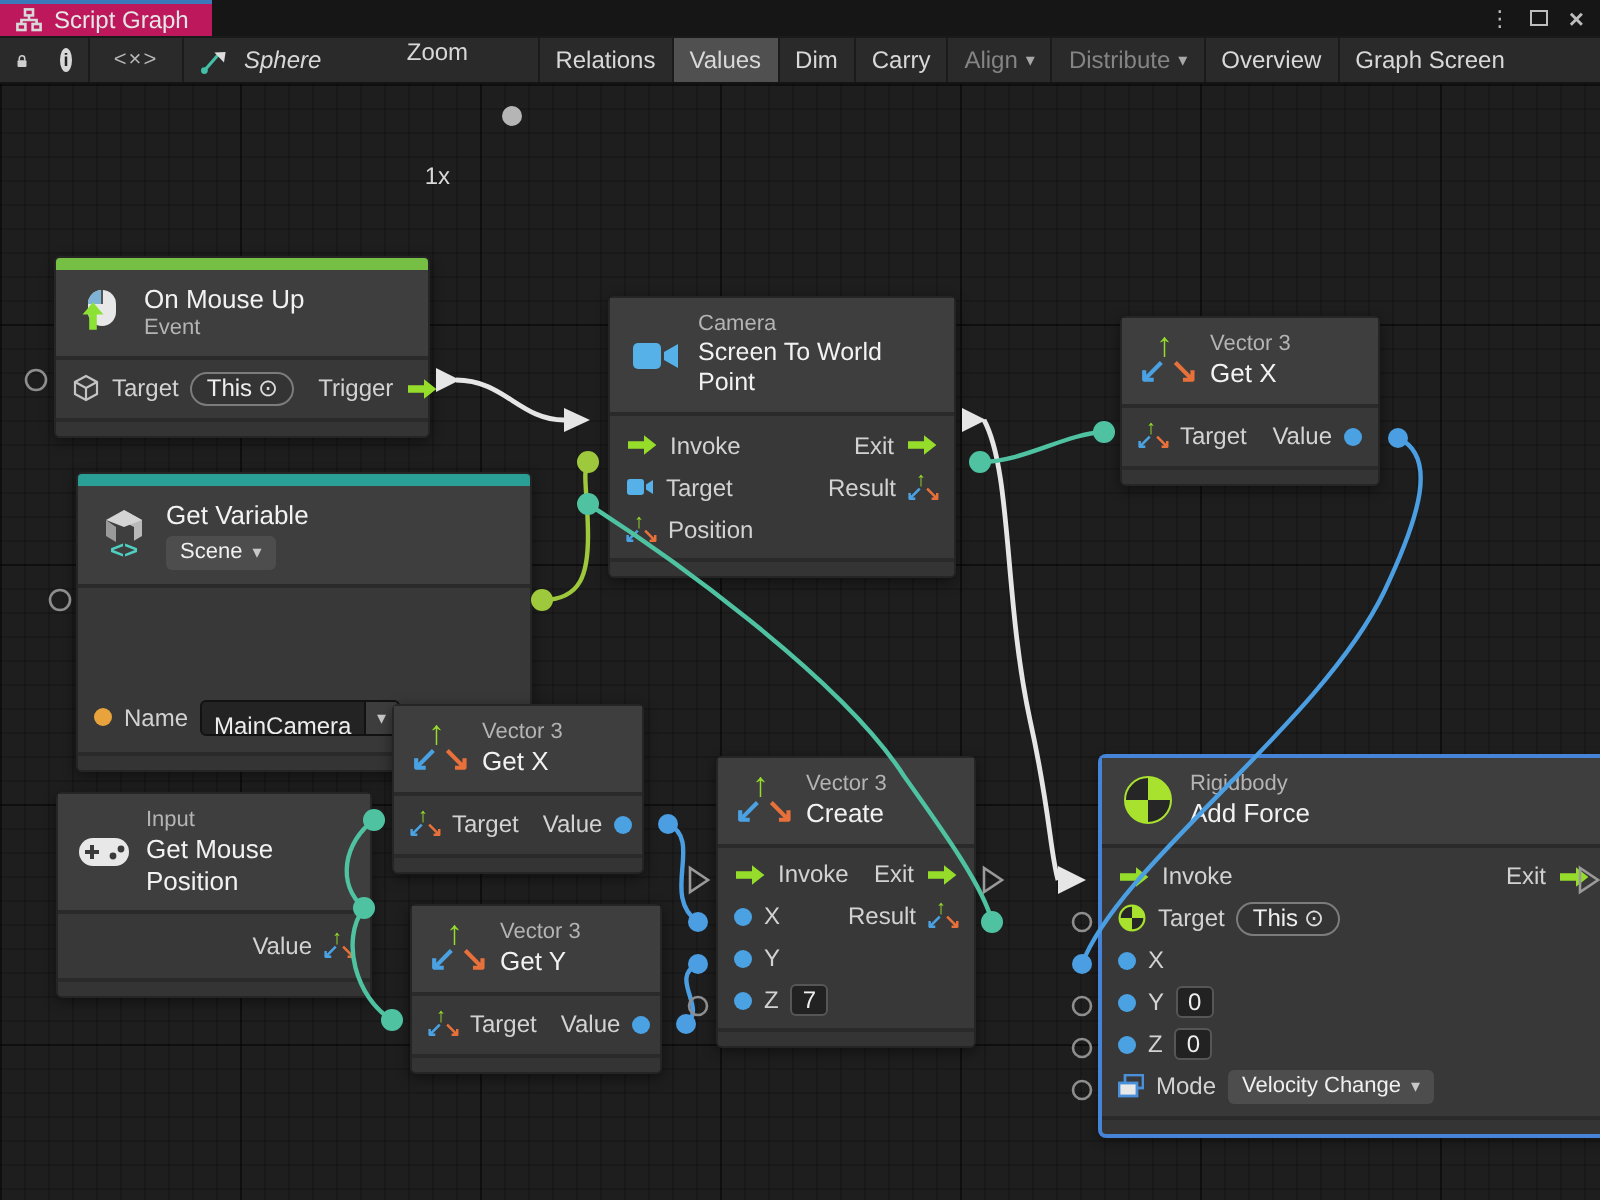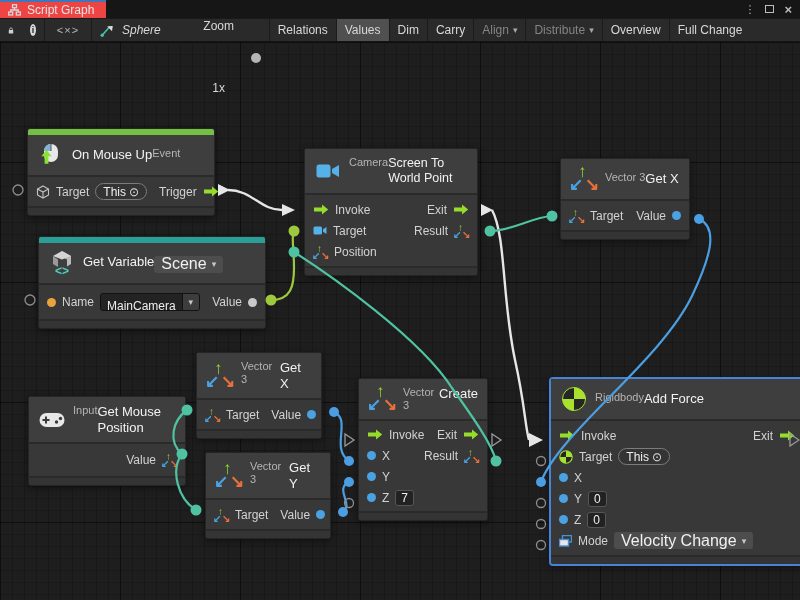--- a/index.html
+++ b/index.html
@@ -8,21 +8,21 @@
     --port-orange:#e8a33d; --port-gray:#c9c9c9; --sel-blue:#4584d8;
     --v3-blue:#4ba2e3; --v3-orange:#e8703a;
   }
   *{box-sizing:border-box; margin:0; padding:0;}
   html,body{width:800px;height:600px;overflow:hidden;background:#191919;
     font-family:"Liberation Sans",sans-serif; -webkit-font-smoothing:antialiased;}
   .stage{position:relative;width:800px;height:600px;}
 
   
   .tabbar{position:absolute;left:0;top:0;width:800px;height:18px;background:#161616;z-index:30;display:flex;align-items:stretch;}
-  .tab{display:flex;align-items:center;gap:6px;padding:0 12px 0 8px;background:#ef4444;border-top:2px solid #3b79bb;color:#e6e6e6;font-size:12px;}
+  .tab{display:flex;align-items:center;gap:6px;padding:0 12px 0 8px;background:#be185d;border-top:2px solid #3b79bb;color:#e6e6e6;font-size:12px;}
   .winctl{margin-left:auto;display:flex;align-items:center;gap:10px;padding-right:8px;color:#bdbdbd;}
   .winctl .kebab{font-size:11px;letter-spacing:0;}
   .winctl .maxbox{width:9px;height:8px;border:1.5px solid #bdbdbd;display:inline-block;}
   .winctl .closex{font-size:13px;font-weight:bold;line-height:1;}
 
   
   .toolbar{position:absolute;left:0;top:18px;width:800px;height:24px;background:#2a2a2a;border-top:1px solid #1a1a1a;border-bottom:1px solid #141414;z-index:30;display:flex;align-items:stretch;color:#d8d8d8;font-size:12px;}
   .tbtn{display:flex;align-items:center;padding:0 8px;white-space:nowrap;}
   .tbtn.on{background:#505050;}
   .tbtn.dis{color:#848484;}
@@ -43,35 +43,35 @@
       linear-gradient(rgba(0,0,0,.16) 1px, transparent 1px),
       linear-gradient(90deg, rgba(0,0,0,.16) 1px, transparent 1px);
     background-size:120px 120px,120px 120px,12px 12px,12px 12px;z-index:0;}
 
   
   .node{position:absolute;background:#383838;border:1px solid #252525;border-radius:3px;box-shadow:0 2px 7px rgba(0,0,0,.45);z-index:2;}
   .node.selected{border-color:var(--sel-blue);box-shadow:0 0 0 1px var(--sel-blue),0 2px 7px rgba(0,0,0,.45);}
   .colorbar{height:6px;border-radius:2px 2px 0 0;}
   .colorbar.green{background:var(--bar-green);} .colorbar.teal{background:var(--bar-teal);}
   .nhead{display:flex;align-items:center;gap:7px;padding:7px 9px;background:#3e3e3e;}
-  .nhead .txt{display:flex;flex-direction:row;justify-content:center;line-height:1.2;}
+  .nhead .txt{display:flex;flex-direction:column;justify-content:center;line-height:1.2;}
   .cat{font-size:11px;color:#b4b4b4;}
   .ttl{font-size:13px;color:#f2f2f2;}
   .nbody{border-top:2px solid #2a2a2a;border-bottom:2px solid #2a2a2a;padding:4px 0;}
   .row{display:flex;align-items:center;gap:6px;height:21px;padding:0 8px;font-size:12px;color:#d2d2d2;}
   .row .sp{flex:1;}
   .nfoot{height:7px;background:#343434;border-radius:0 0 3px 3px;}
 
   
   .dot{width:9px;height:9px;border-radius:50%;flex:0 0 auto;}
   .dot.blue{background:var(--v3-blue);} .dot.orange{background:var(--port-orange);} .dot.gray{background:var(--port-gray);}
   .garrow{flex:0 0 auto;display:inline-flex;}
   .thisbtn{display:inline-flex;align-items:center;gap:3px;border:1px solid #7c7c7c;border-radius:9px;padding:0 7px;height:17px;font-size:12px;color:#efefef;background:#343434;}
   .thisbtn::after{content:"⊙";color:#dcdcdc;font-size:12px;line-height:1;}
-  .pill{display:inline-flex;align-items:center;background:#4d4d4d;border-radius:3px;padding:0 7px;height:17px;font-size:16px;color:#f0f0f0;}
+  .pill{display:inline-flex;align-items:center;background:#4d4d4d;border-radius:3px;padding:0 7px;height:17px;font-size:11px;color:#f0f0f0;}
   .pill::after{content:"▾";font-size:9px;color:#c8c8c8;margin-left:5px;}
   .combo{display:inline-flex;align-items:stretch;background:#232323;border:1px solid #121212;border-radius:3px;height:18px;overflow:hidden;}
   .combo .ctxt{padding:12px 6px;font-size:12px;color:#ededed;display:flex;align-items:center;}
   .combo .cbtn{width:17px;background:#3d3d3d;border-left:1px solid #121212;display:flex;align-items:center;justify-content:center;}
   .combo .cbtn::after{content:"▾";font-size:9px;color:#c8c8c8;}
   .vfield{min-width:16px;padding:0 5px;height:16px;background:#222;border:1px solid #565656;border-radius:3px;color:#efefef;font-size:12px;display:inline-flex;align-items:center;justify-content:center;}
 
   
   .v3i{position:relative;width:15px;height:14px;display:inline-block;flex:0 0 auto;}
   .v3i i{position:absolute;font-style:normal;font-weight:bold;font-size:10px;line-height:1;}
@@ -156,21 +156,21 @@
     <div class="tbtn">Dim</div>
     <div class="tsep"></div>
     <div class="tbtn">Carry</div>
     <div class="tsep"></div>
     <div class="tbtn dis caret">Align</div>
     <div class="tsep"></div>
     <div class="tbtn dis caret">Distribute</div>
     <div class="tsep"></div>
     <div class="tbtn">Overview</div>
     <div class="tsep"></div>
-    <div class="tbtn">Full Change</div>
+    <div class="tbtn">Graph Screen</div>
   </div>
 
   <div class="canvas"></div>
 
   <div class="node" style="left:27px;top:128px;width:188px;">
     <div class="colorbar green"></div>
     <div class="nhead">
       <span class="hicon">
         <svg width="24" height="24" viewBox="0 0 24 24">
             <rect x="5" y="1" width="14" height="18" rx="7" fill="#e8e8e8"></rect>
@@ -216,21 +216,21 @@
             <path d="M4 6v8l5 3V9.5z" fill="#9a9a9a"></path>
             <text x="6" y="25" font-size="12" font-weight="bold" fill="#4fd0c0" font-family="Liberation Sans">&lt;&gt;</text>
           </svg>
       </span>
       <span class="txt">
         <span class="ttl">Get Variable</span>
         <span class="pill" style="margin-top:2px;align-self:flex-start;">Scene</span>
       </span>
     </div>
     <div class="nbody">
-      <div class="row" style="height:26px;">
+      <div class="row" style="height:26px;margin-top:48px;">
         <span class="dot orange"></span>
         <span>Name</span>
         <span class="combo">
           <span class="ctxt">MainCamera</span>
           <span class="cbtn"></span>
         </span>
         <span class="sp"></span>
         <span>Value</span>
         <span class="dot gray"></span>
       </div>

